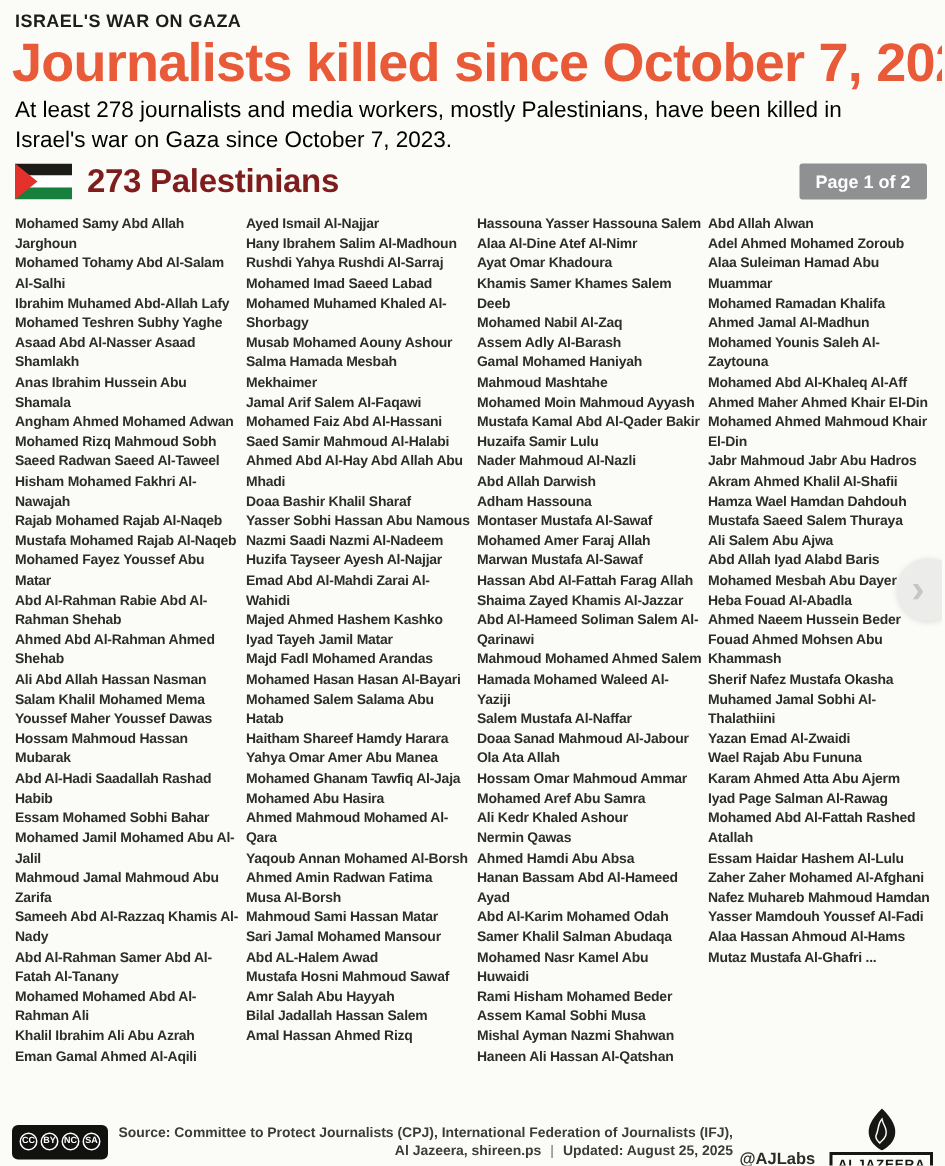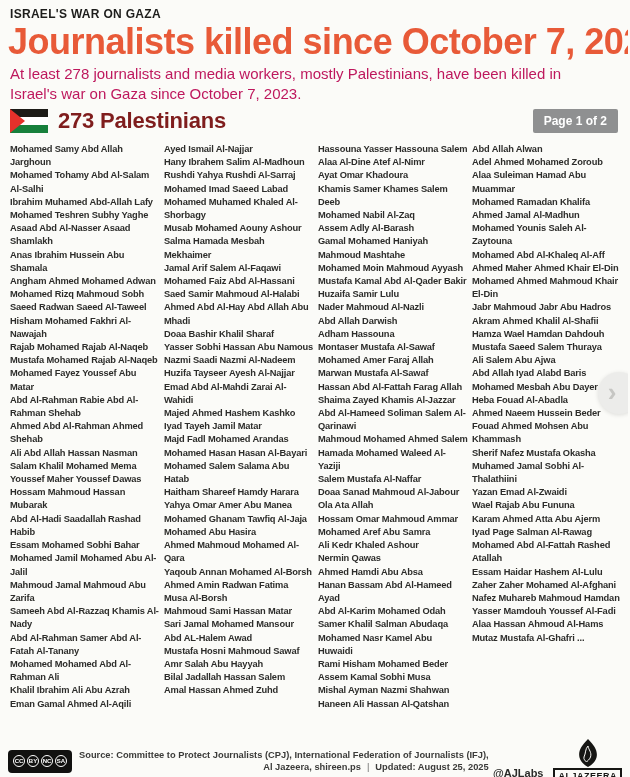--- a/index.html
+++ b/index.html
@@ -5,21 +5,21 @@
   * { margin:0; padding:0; box-sizing:border-box; }
   html,body { width:630px; height:777px; }
   body { font-family:"Liberation Sans","DejaVu Sans",sans-serif; background:#fbfbf8; }
   .page { position:relative; width:628px; height:777px; overflow:hidden; background:#fbfbf8; }
 
   .kicker { position:absolute; left:10px; top:7px; font-size:12px; font-weight:800;
             letter-spacing:.3px; color:#1d1d1b; }
   .title  { position:absolute; left:8px; top:21px; font-size:36px; font-weight:600;
             letter-spacing:-0.5px; color:#e85a38; white-space:nowrap; }
   .subtitle { position:absolute; left:10px; top:64px; width:600px; font-size:15px;
-              line-height:1.33; color:#be185d; }
+              line-height:1.33; color:#000000; }
 
   .count-row { position:absolute; left:10px; top:107px; right:10px; height:28px;
                display:flex; align-items:center; }
   .flag { width:38px; height:24px; margin-right:10px; flex:0 0 auto; }
   .count-label { font-size:22px; font-weight:700; color:#7f1d1d; letter-spacing:-0.2px; }
   .page-badge { margin-left:auto; background:#8f9091; color:#ffffff; font-size:12px;
                 font-weight:700; padding:5px 11px; border-radius:2px; }
 
   .names-grid { position:absolute; left:10px; top:143px; width:612px;
                 display:grid; grid-template-columns:repeat(4,1fr); column-gap:4px; }
@@ -130,21 +130,21 @@
         <div class="name">Ahmed Mahmoud Mohamed Al-Qara</div>
         <div class="name">Yaqoub Annan Mohamed Al-Borsh</div>
         <div class="name">Ahmed Amin Radwan Fatima</div>
         <div class="name">Musa Al-Borsh</div>
         <div class="name">Mahmoud Sami Hassan Matar</div>
         <div class="name">Sari Jamal Mohamed Mansour</div>
         <div class="name">Abd AL-Halem Awad</div>
         <div class="name">Mustafa Hosni Mahmoud Sawaf</div>
         <div class="name">Amr Salah Abu Hayyah</div>
         <div class="name">Bilal Jadallah Hassan Salem</div>
-        <div class="name">Amal Hassan Ahmed Zuhd</div>
+        <div class="name">Amal Hassan Ahmed Rizq</div>
       </div>
     <div class="names-col">
         <div class="name">Hassouna Yasser Hassouna Salem</div>
         <div class="name">Alaa Al-Dine Atef Al-Nimr</div>
         <div class="name">Ayat Omar Khadoura</div>
         <div class="name">Khamis Samer Khames Salem Deeb</div>
         <div class="name">Mohamed Nabil Al-Zaq</div>
         <div class="name">Assem Adly Al-Barash</div>
         <div class="name">Gamal Mohamed Haniyah</div>
         <div class="name">Mahmoud Mashtahe</div>

